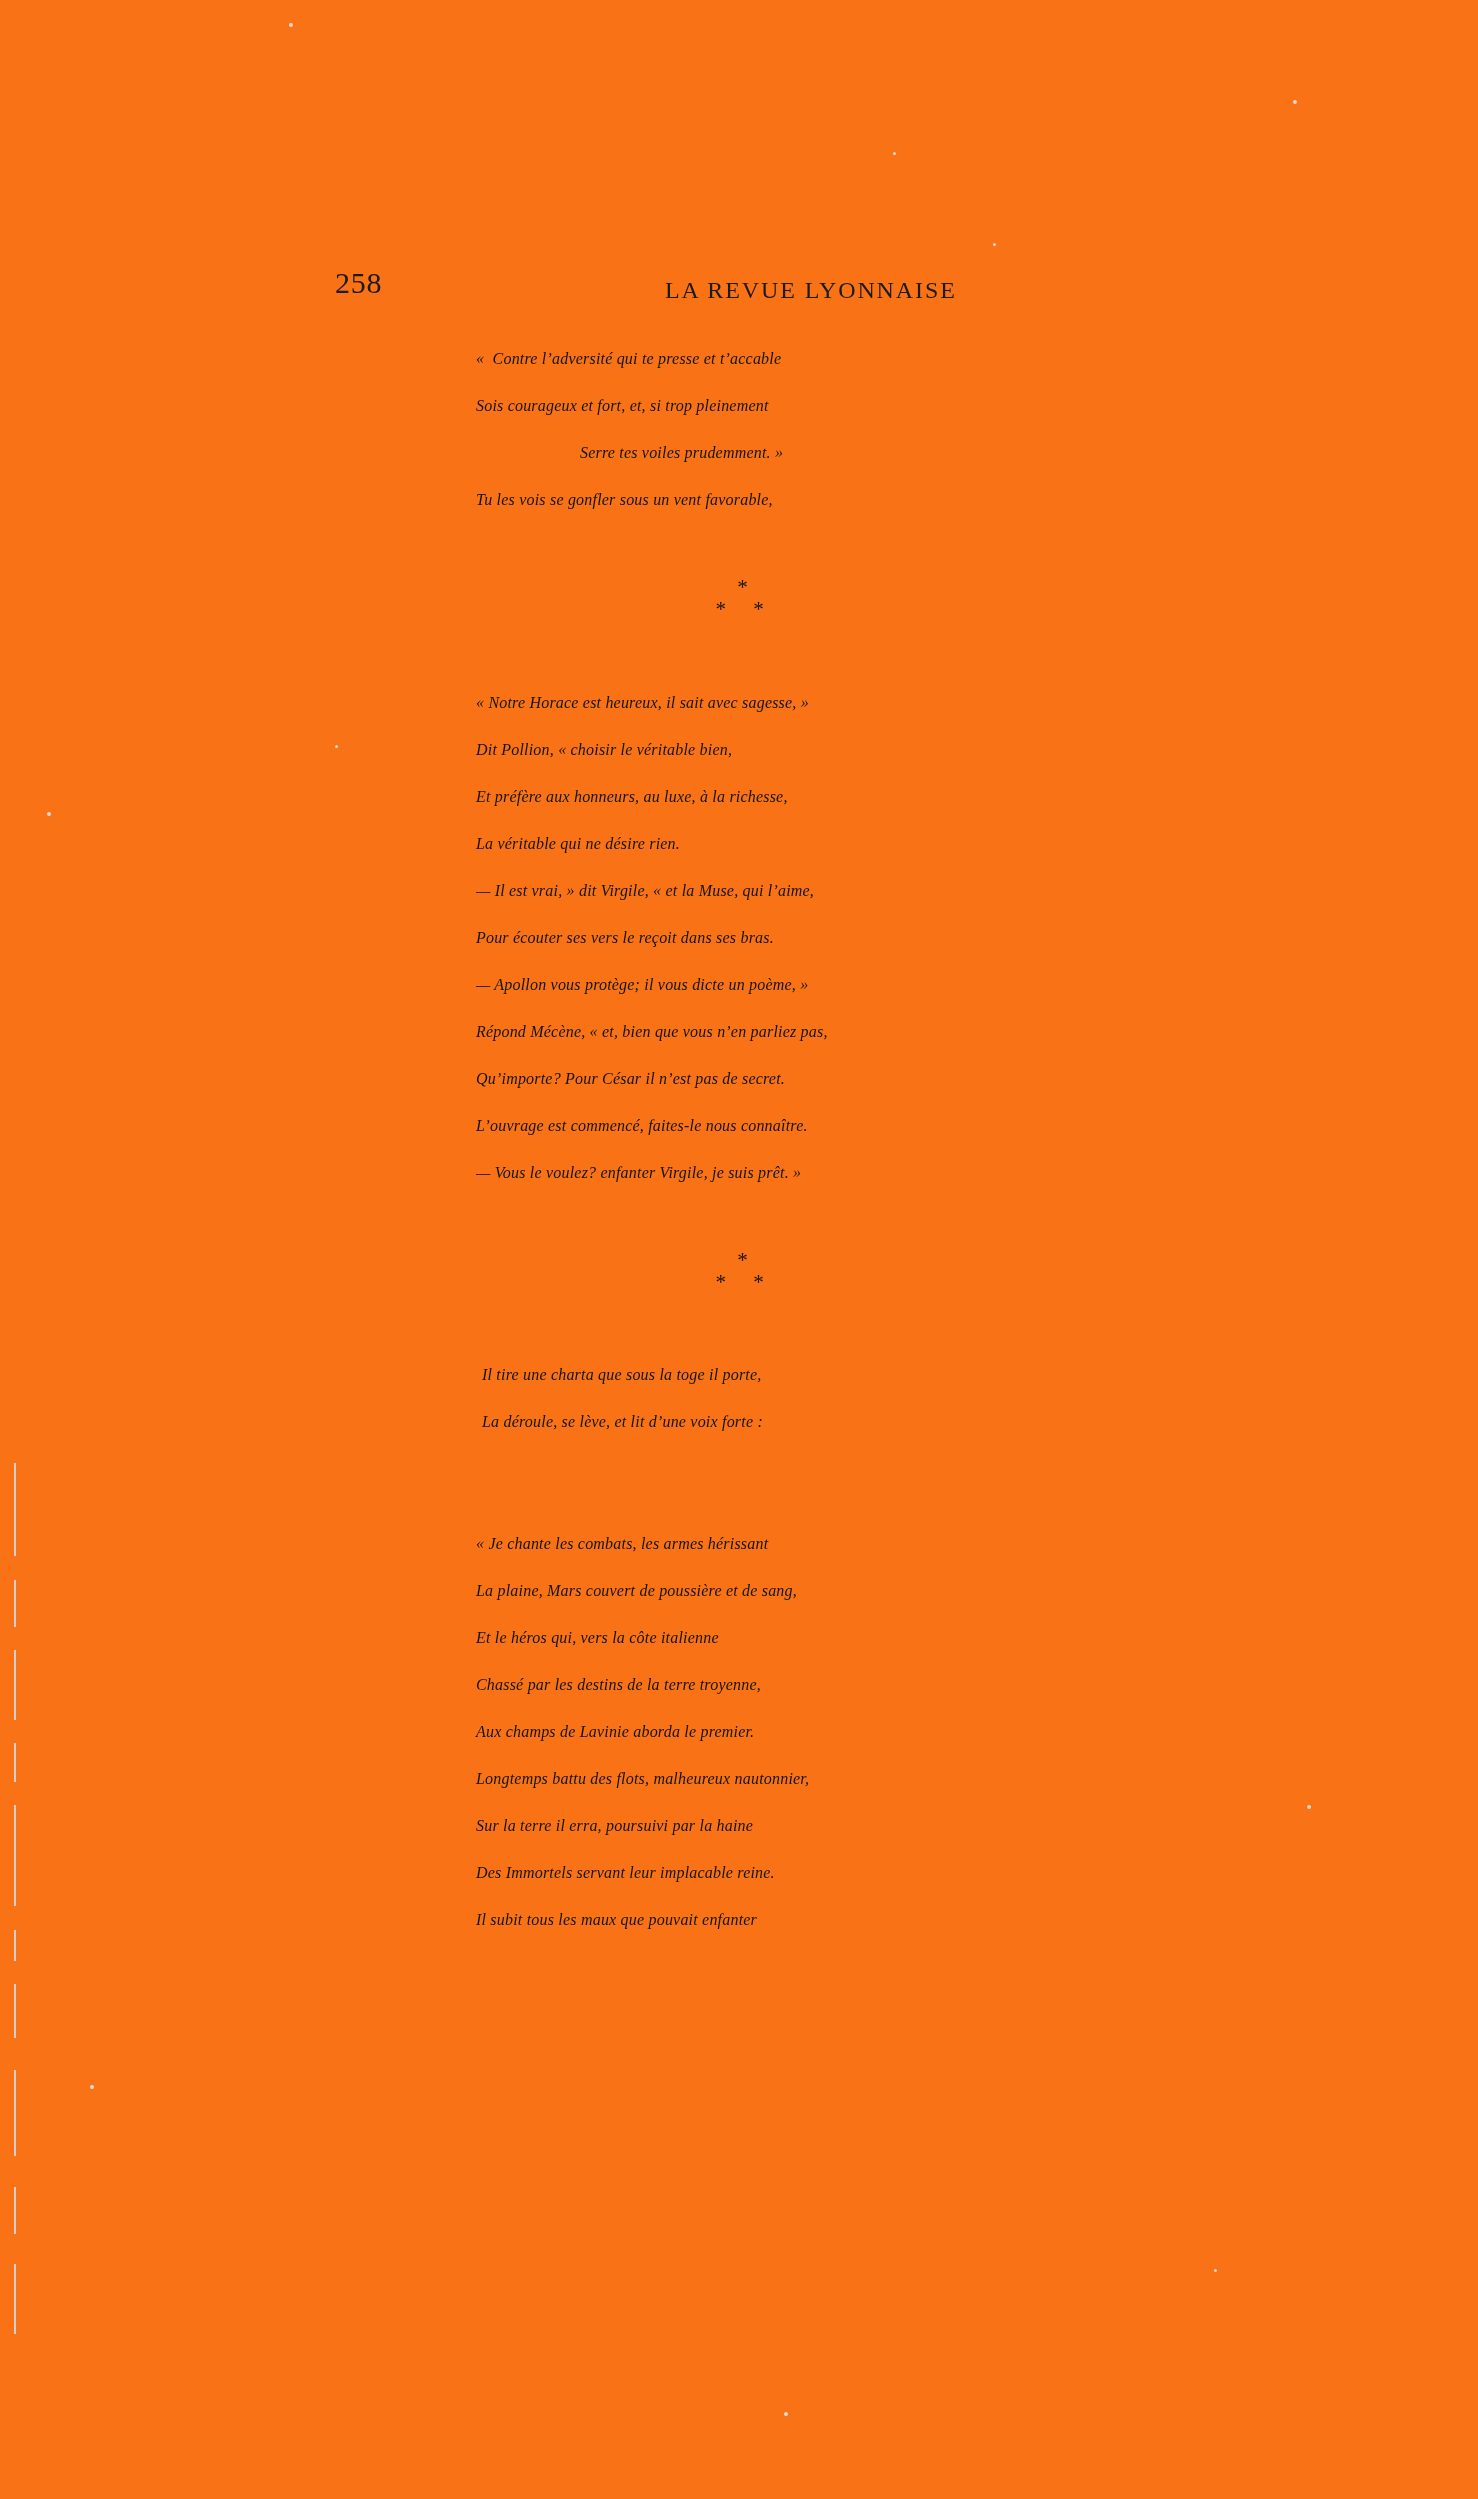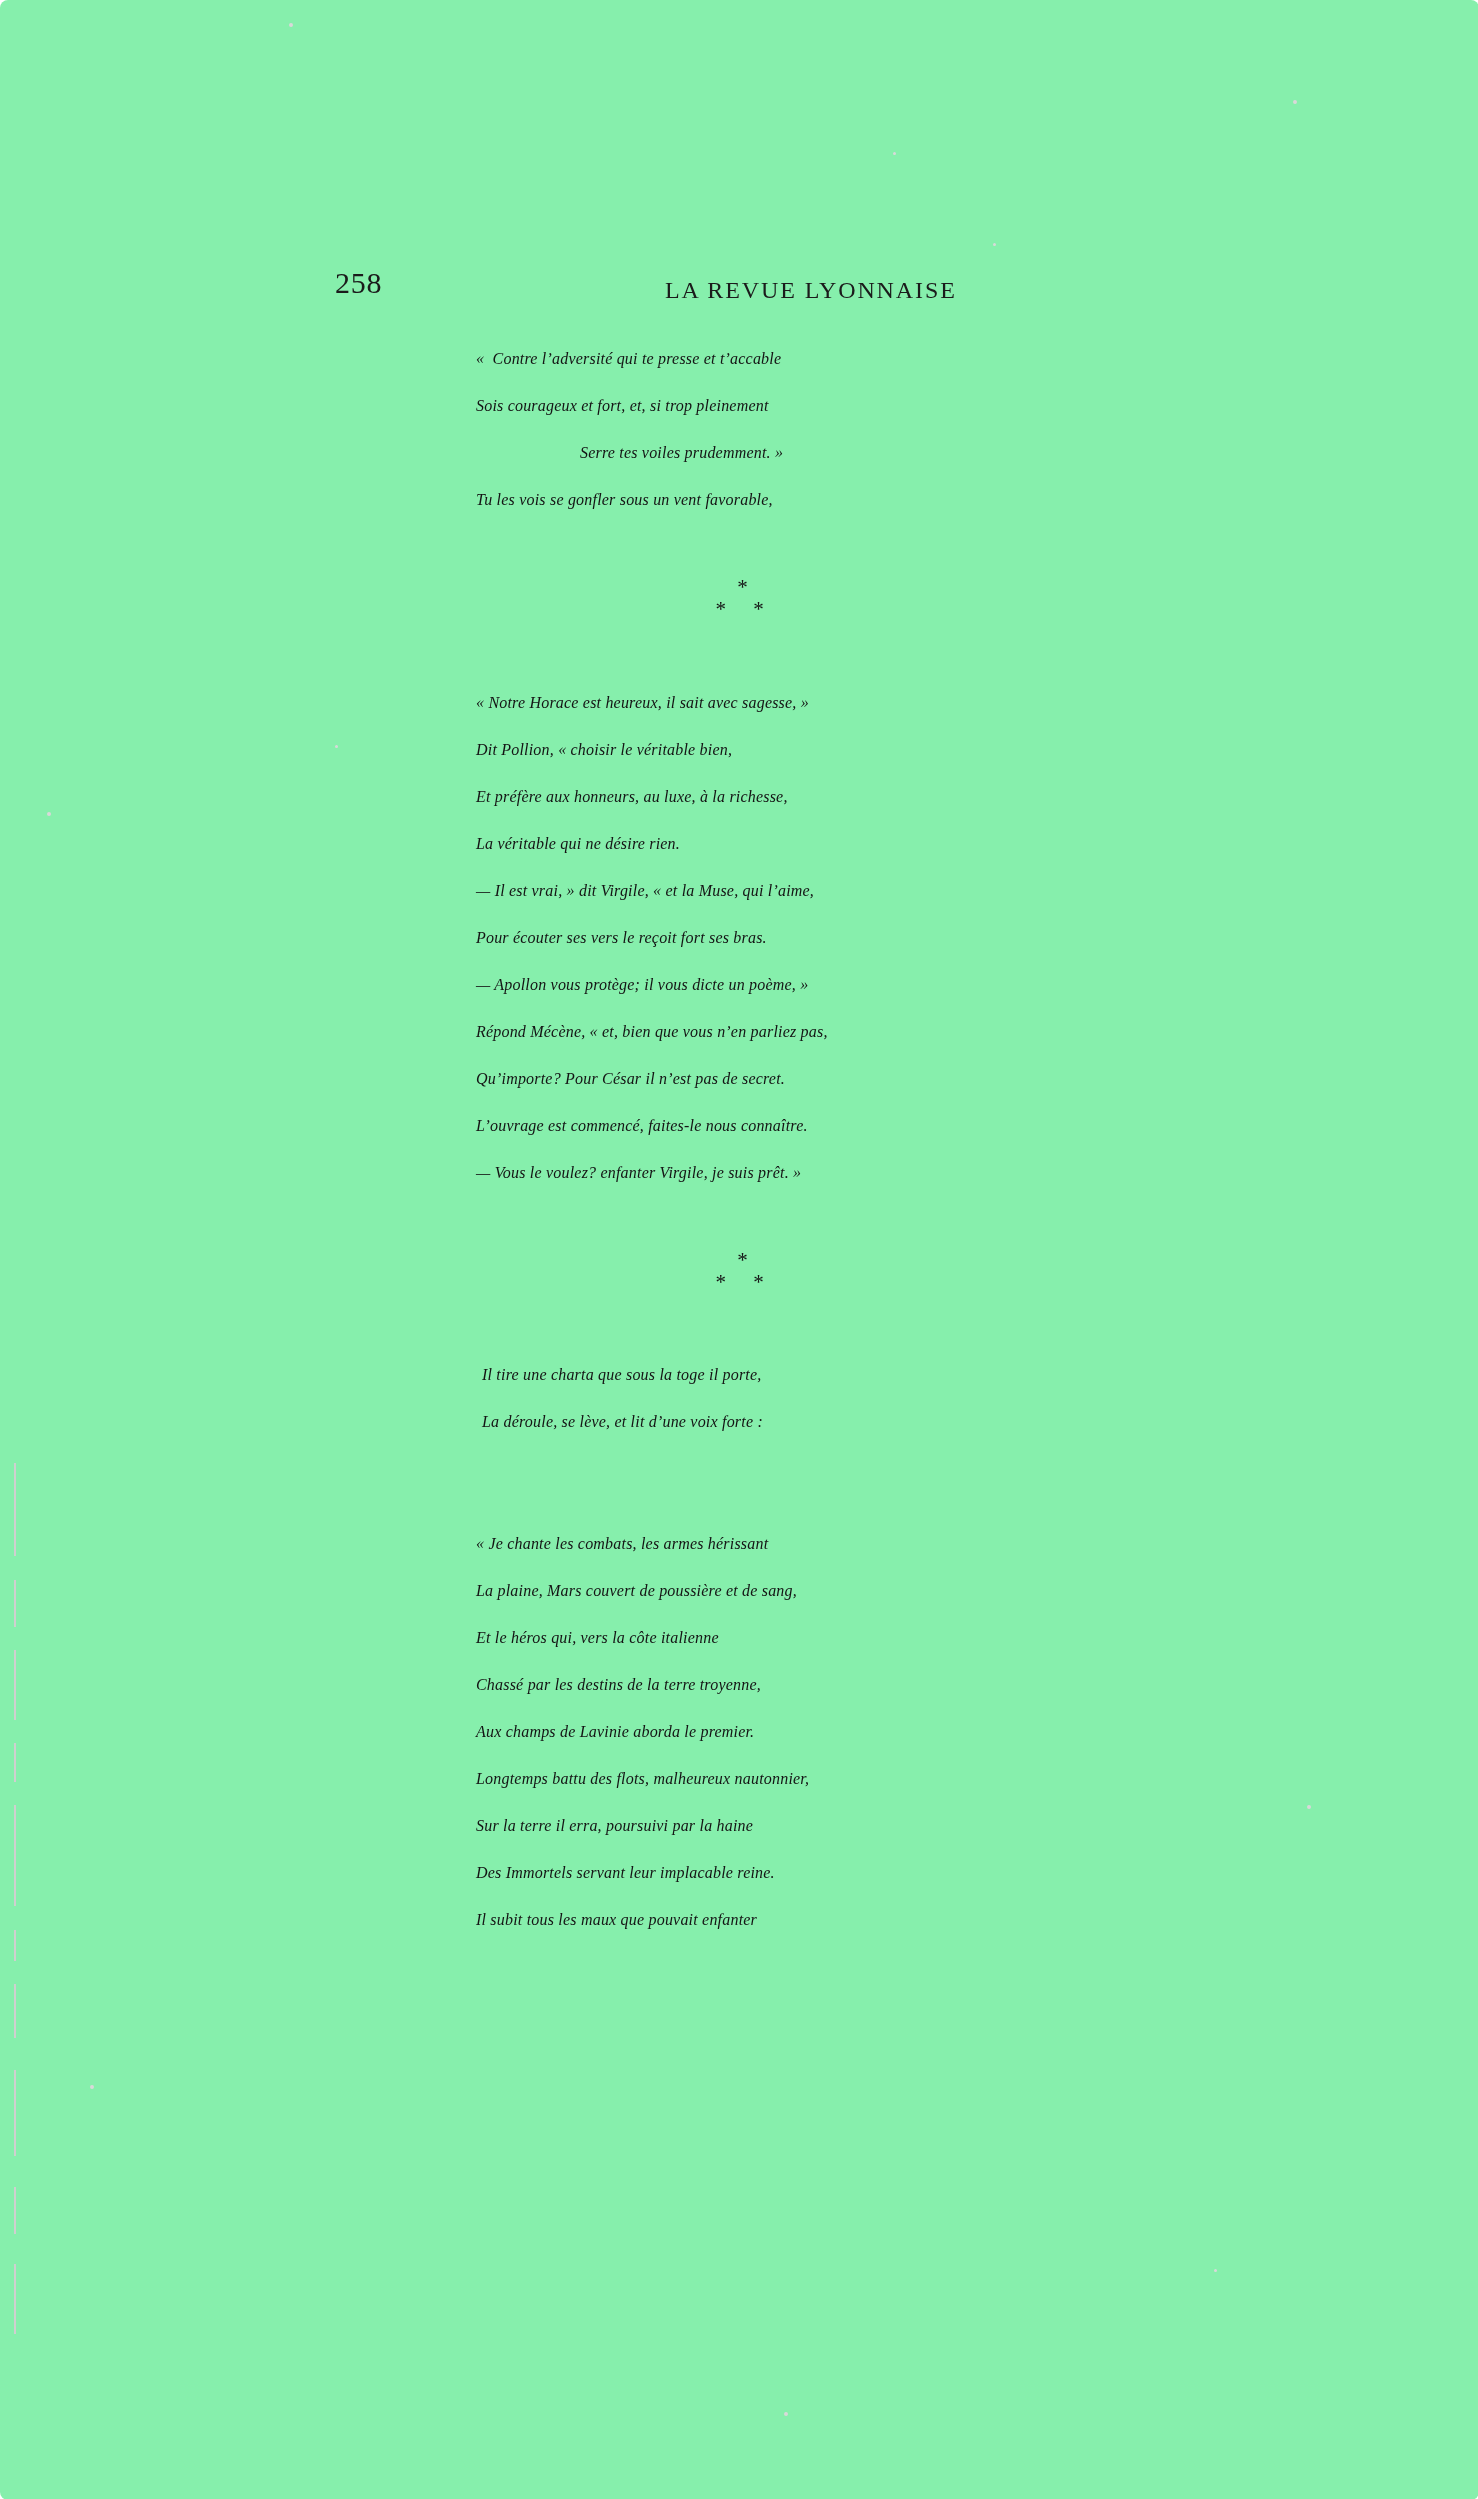--- a/index.html
+++ b/index.html
@@ -13,22 +13,21 @@
     position: relative;
     font-family: "Liberation Serif", serif;
     color: #1a1a1a;
     overflow: hidden;
   }
 
   
   .page {
     position: absolute;
     inset: 0;
-    background: #86efac;
-    border-radius: 8px;
+    background: #f97316;
   }
   .folio {
     position: absolute;
     left: 335px;
     top: 266px;
     font-size: 30px;
     font-family: "Liberation Serif", serif;
     letter-spacing: 0.8px;
     color: #1b1b1b;
   }
@@ -139,21 +138,21 @@
     </div>
 
     <div class="gap-sm"></div>
 
     <div class="stanza">
       <div class="line indent-0">« Notre Horace est heureux, il sait avec sagesse, »</div>
       <div class="line indent-0">Dit Pollion, « choisir le véritable bien,</div>
       <div class="line indent-0">Et préfère aux honneurs, au luxe, à la richesse,</div>
       <div class="line indent-0">La véritable qui ne désire rien.</div>
       <div class="line indent-0">— Il est vrai, » dit Virgile, « et la Muse, qui l’aime,</div>
-      <div class="line indent-0">Pour écouter ses vers le reçoit fort ses bras.</div>
+      <div class="line indent-0">Pour écouter ses vers le reçoit dans ses bras.</div>
       <div class="line indent-0">— Apollon vous protège; il vous dicte un poème, »</div>
       <div class="line indent-0">Répond Mécène, « et, bien que vous n’en parliez pas,</div>
       <div class="line indent-0">Qu’importe? Pour César il n’est pas de secret.</div>
       <div class="line indent-0">L’ouvrage est commencé, faites-le nous connaître.</div>
       <div class="line indent-0">— Vous le voulez? enfanter Virgile, je suis prêt. »</div>
     </div>
 
     <div class="gap-md"></div>
 
     <div class="asterism">

